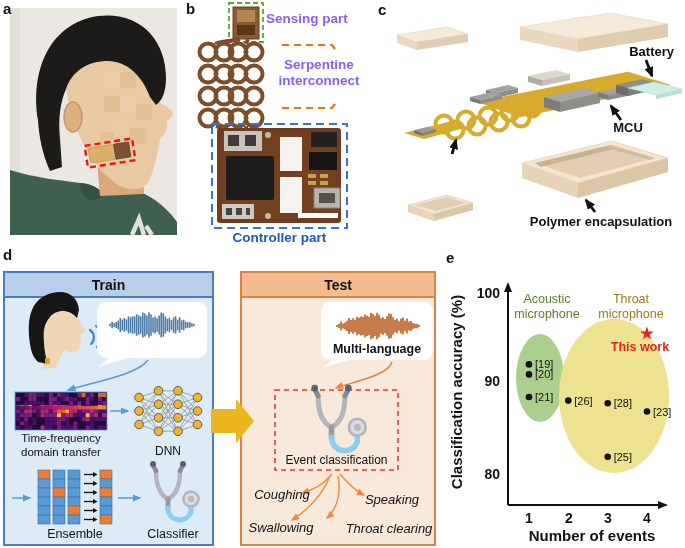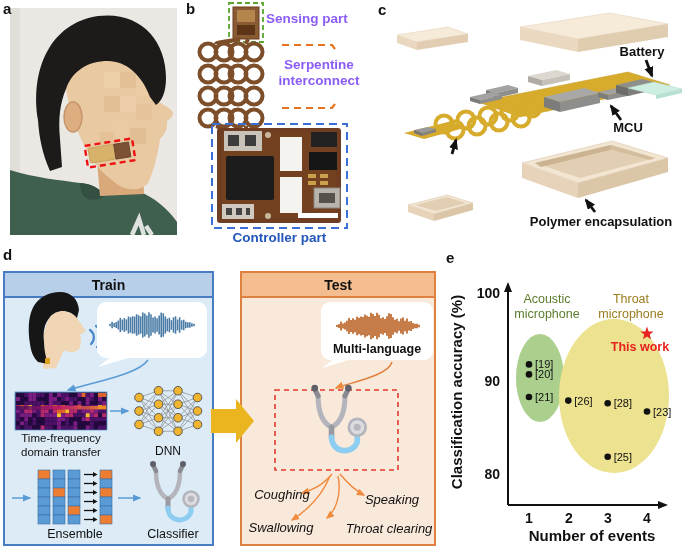--- a/index.html
+++ b/index.html
@@ -2,21 +2,21 @@
 <html><head>
 <meta charset="utf-8">
 <style>
   html,body{margin:0;padding:0;background:#fff}
   #fig{position:relative;width:685px;height:548px;background:#fff;font-family:"Liberation Sans",sans-serif;overflow:hidden}
   #art{position:absolute;left:0;top:0}
   .t{position:absolute;color:#111;line-height:1.18;font-family:"Liberation Sans",sans-serif}
   .b{font-weight:bold}
   .i{font-style:italic}
   .ctr{text-align:center}
-  .rt{text-align:center}
+  .rt{text-align:right}
   .pl{font-size:15px;font-weight:bold}
   .green{color:#8b5cf6}
   .orange{color:#8b5cf6}
   .blue{color:#2257b8}
   svg text{font-family:"Liberation Sans",sans-serif}
   .tick{font-size:14px;font-weight:bold;fill:#111}
   .axlab{font-size:15px;font-weight:bold;fill:#111}
   .ref{font-size:11px;fill:#111}
 </style>
 </head>
@@ -748,18 +748,19 @@
 <span class="t b ctr" style="left:522px;top:214px;width:158px;font-size:13px">Polymer encapsulation</span>
 
 <span class="t b ctr" style="left:4px;top:277px;width:209px;font-size:14px">Train</span>
 <span class="t ctr" style="left:8px;top:432px;width:106px;font-size:11.5px">Time-frequency domain transfer</span>
 <span class="t ctr" style="left:138px;top:444px;width:60px;font-size:12px">DNN</span>
 <span class="t ctr" style="left:30px;top:527px;width:90px;font-size:12.5px">Ensemble</span>
 <span class="t ctr" style="left:138px;top:527px;width:70px;font-size:12.5px">Classifier</span>
 
 <span class="t b ctr" style="left:241px;top:277px;width:194px;font-size:14px">Test</span>
 <span class="t b ctr" style="left:321px;top:342px;width:112px;font-size:12.5px">Multi-language</span>
+<span class="t ctr" style="left:278px;top:453px;width:117px;font-size:12px">Event classification</span>
 <span class="t i ctr" style="left:248px;top:487px;width:68px;font-size:13px">Coughing</span>
 <span class="t i ctr" style="left:360px;top:492px;width:64px;font-size:13px">Speaking</span>
 <span class="t i ctr" style="left:242px;top:520px;width:78px;font-size:13px">Swallowing</span>
 <span class="t i ctr" style="left:340px;top:521px;width:98px;font-size:13px">Throat clearing</span>
 
 </div>
 
 </body></html>

